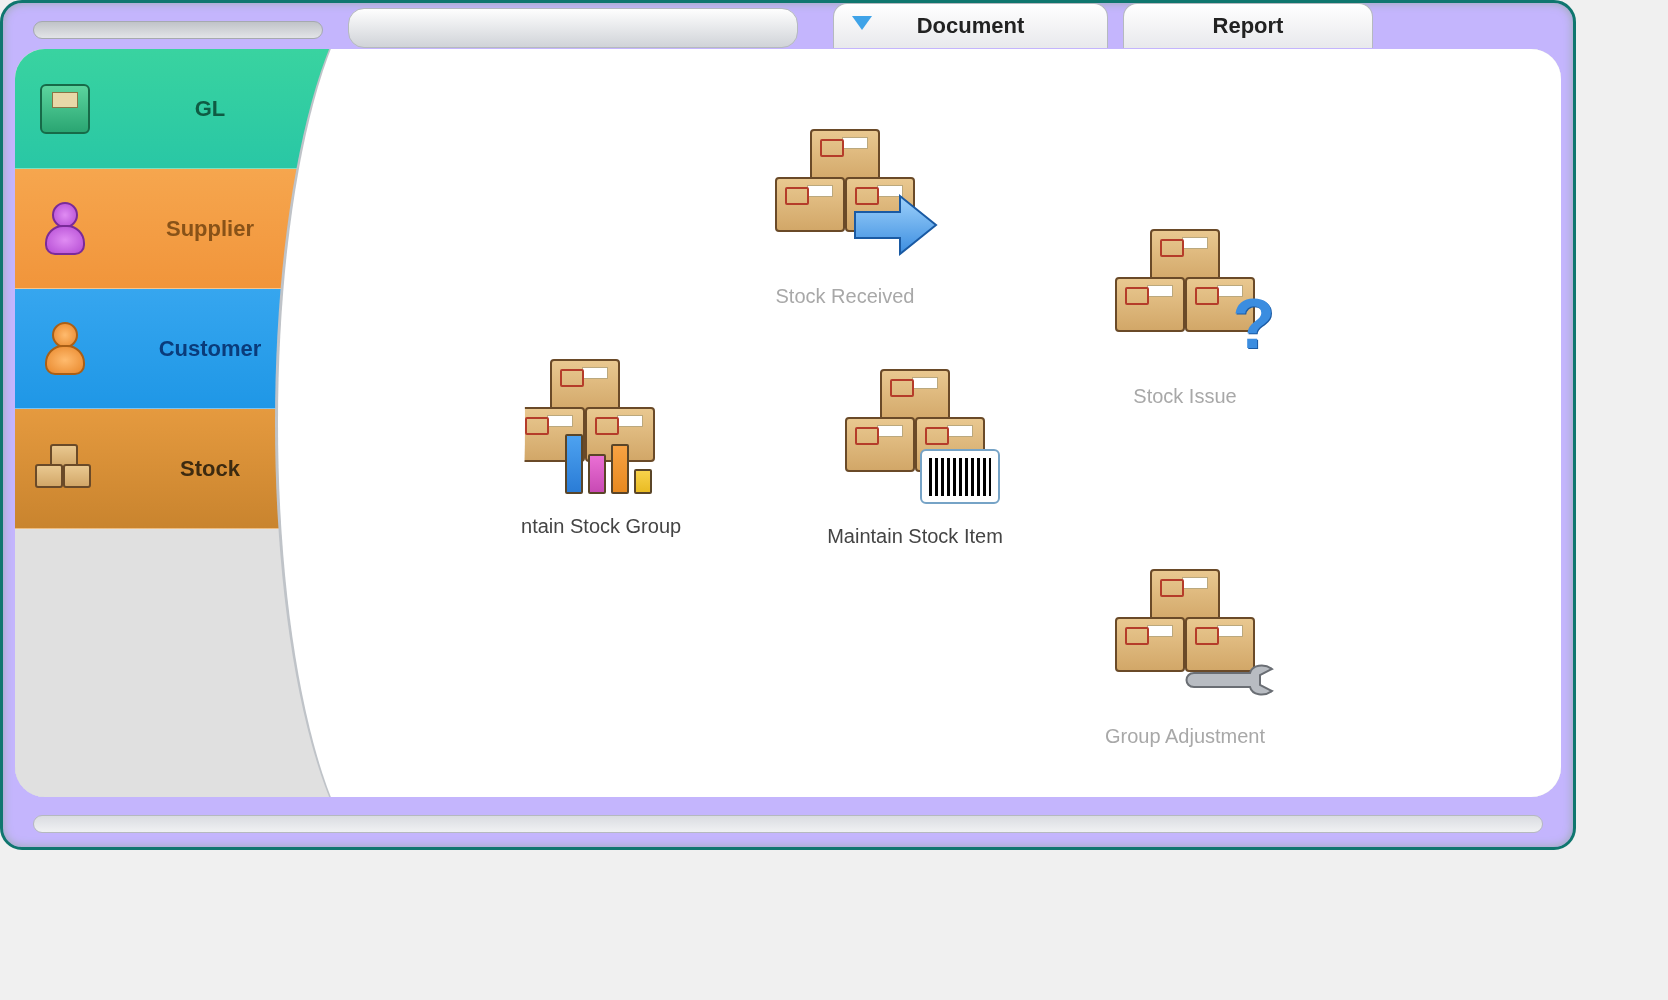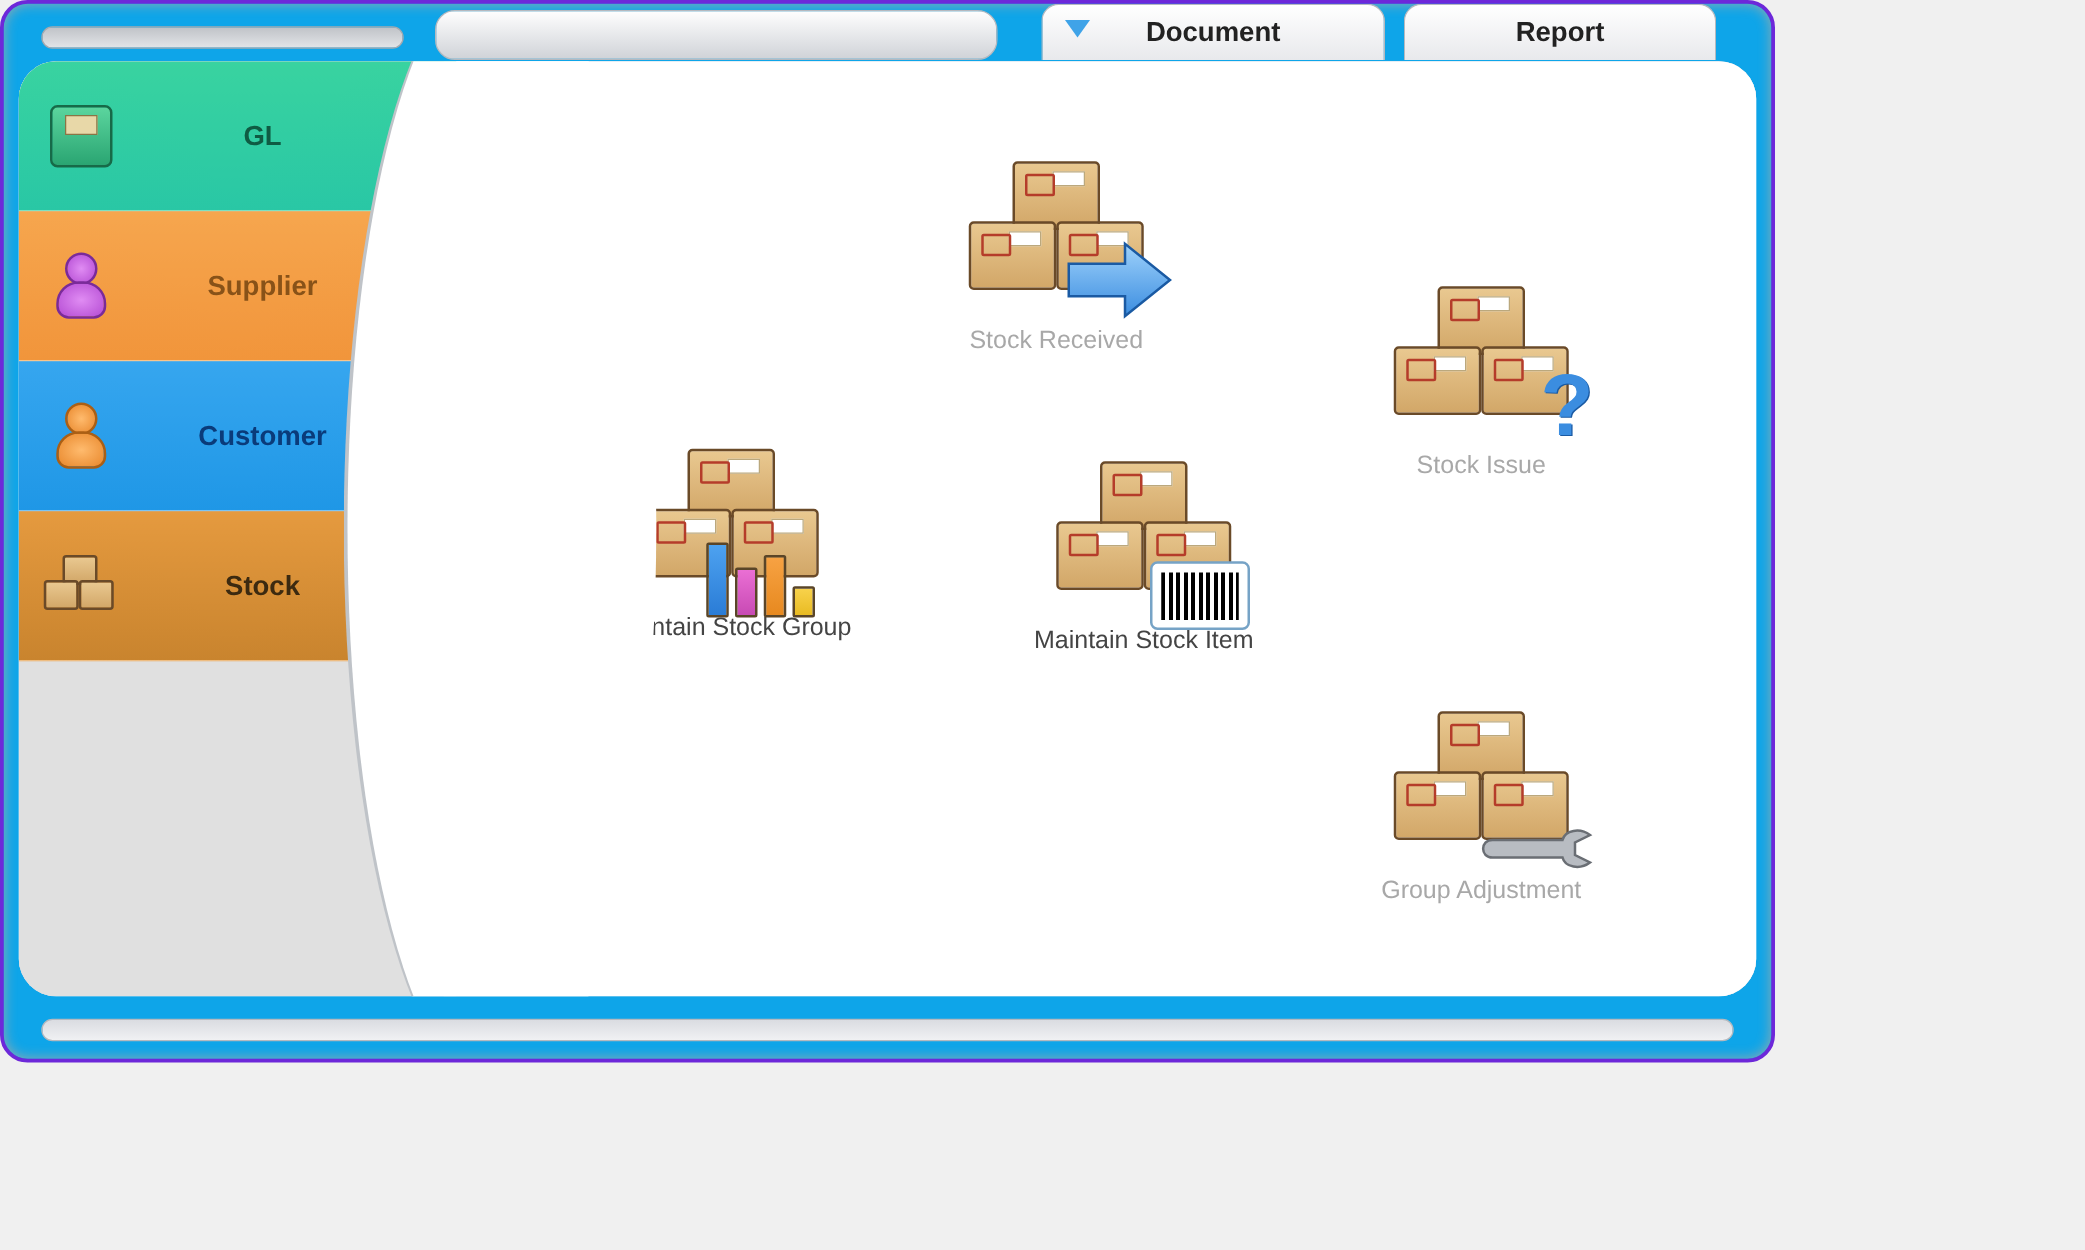--- a/index.html
+++ b/index.html
@@ -5,26 +5,26 @@
 * { box-sizing: border-box; margin: 0; padding: 0; }
 body {
   font-family: "Segoe UI", Tahoma, Arial, sans-serif;
   background: #f0f0f0;
   width: 1668px;
   height: 1000px;
   overflow: hidden;
 }
 .app-frame {
   position: relative;
-  width: 1420px;
+  width: 1576px;
   height: 850px;
   margin: 0;
-  background: #0ea5e9;
+  background: #c4b5fd;
   border-radius: 22px;
-  border: 3px solid #6d28d9;
+  border: 3px solid #0f766e;
   box-shadow: inset 0 0 10px #9aa;
 }
 .top-area {
   position: relative;
   height: 55px;
   width: 100%;
 }
 .top-bar-left {
   position: absolute;
   left: 30px;
@@ -152,21 +152,21 @@
   position: absolute;
   width: 220px;
   text-align: center;
   cursor: pointer;
 }
 .card .icon-box {
   height: 150px;
   display:flex;align-items:flex-end;justify-content:center;
 }
 .card .caption {
-  margin-top: 2px;
+  margin-top: 26px;
   font-size: 20px;
   color: #444;
 }
 .card.muted .caption { color:#a8a8a8; }
 .card-stock-received { left: 380px; top: 60px; }
 .card-stock-issue { left: 720px; top: 160px; }
 .card-maintain-group { left: 120px; top: 290px; }
 .card-maintain-item { left: 450px; top: 300px; }
 .card-stock-adjustment { left: 720px; top: 500px; }
 

